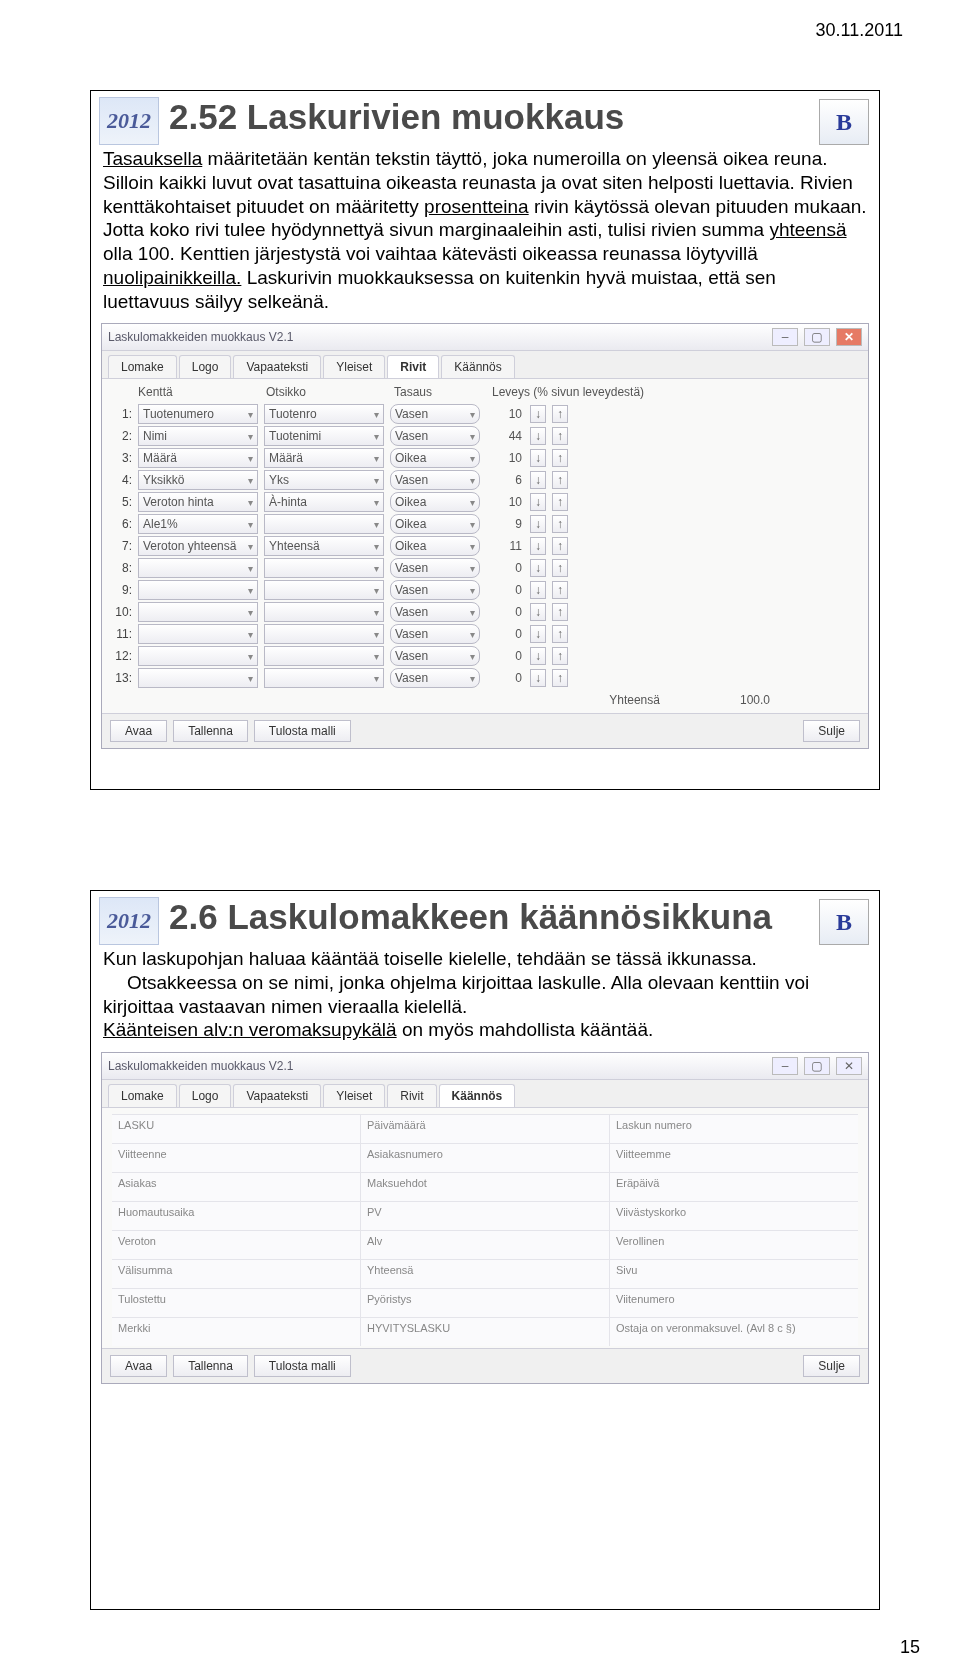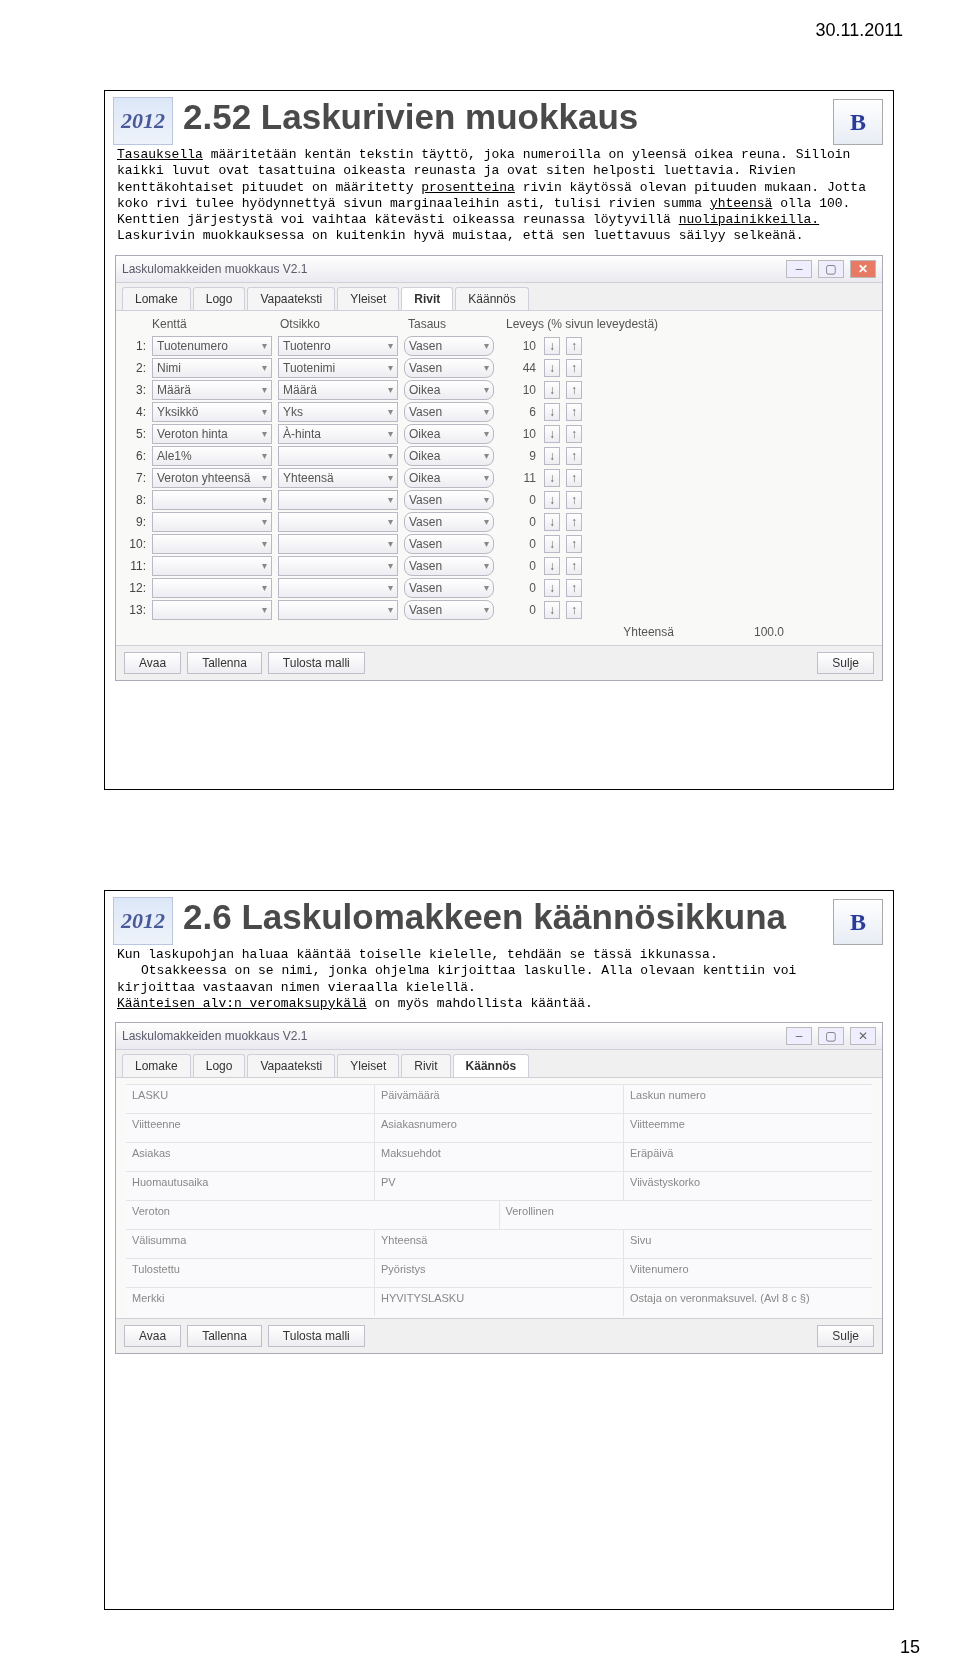--- a/index.html
+++ b/index.html
@@ -19,21 +19,21 @@
   }
   .page-num {
     position: absolute;
     bottom: 14px;
     right: 40px;
     font-size: 18px;
     color: #000;
   }
   .slide {
     position: absolute;
-    left: 104px;
+    left: 90px;
     width: 790px;
     border: 1px solid #000;
     background: #fff;
   }
   .slide1 { top: 90px; height: 700px; }
   .slide2 { top: 890px; height: 720px; }
 
   .slide-title-row { display: flex; align-items: flex-start; }
   .logo2012 {
     width: 60px; height: 48px;
@@ -57,25 +57,24 @@
     background: linear-gradient(#fff,#e7ecf4);
   }
   .slide-title {
     flex: 1;
     font-size: 35px;
     color: #4a4a4a;
     font-weight: 700;
     padding: 6px 0 4px 10px;
   }
   .body-text {
-    font-size: 13px;
+    font-size: 19px;
     color: #000;
     padding: 2px 12px 4px 12px;
     line-height: 1.25;
-    font-family: Liberation Mono, monospace;
   }
   .body-text u { text-decoration: underline; }
   .indent { margin-left: 24px; }
 
   
   .shot {
     border: 1px solid #aab;
     margin: 6px 10px 4px 10px;
     background: #f9f9f8;
     font-size: 12px;
@@ -522,20 +521,23 @@
           </div>
           <div class="tcol">
             <span class="tlabel">Viivästyskorko</span>
           </div>
         </div>
         <div class="trow">
           <div class="tcol">
             <span class="tlabel">Veroton</span>
           </div>
           <div class="tcol">
+            <span class="tlabel">Alv</span>
+          </div>
+          <div class="tcol">
             <span class="tlabel">Verollinen</span>
           </div>
         </div>
         <div class="trow">
           <div class="tcol">
             <span class="tlabel">Välisumma</span>
           </div>
           <div class="tcol">
             <span class="tlabel">Yhteensä</span>
           </div>

